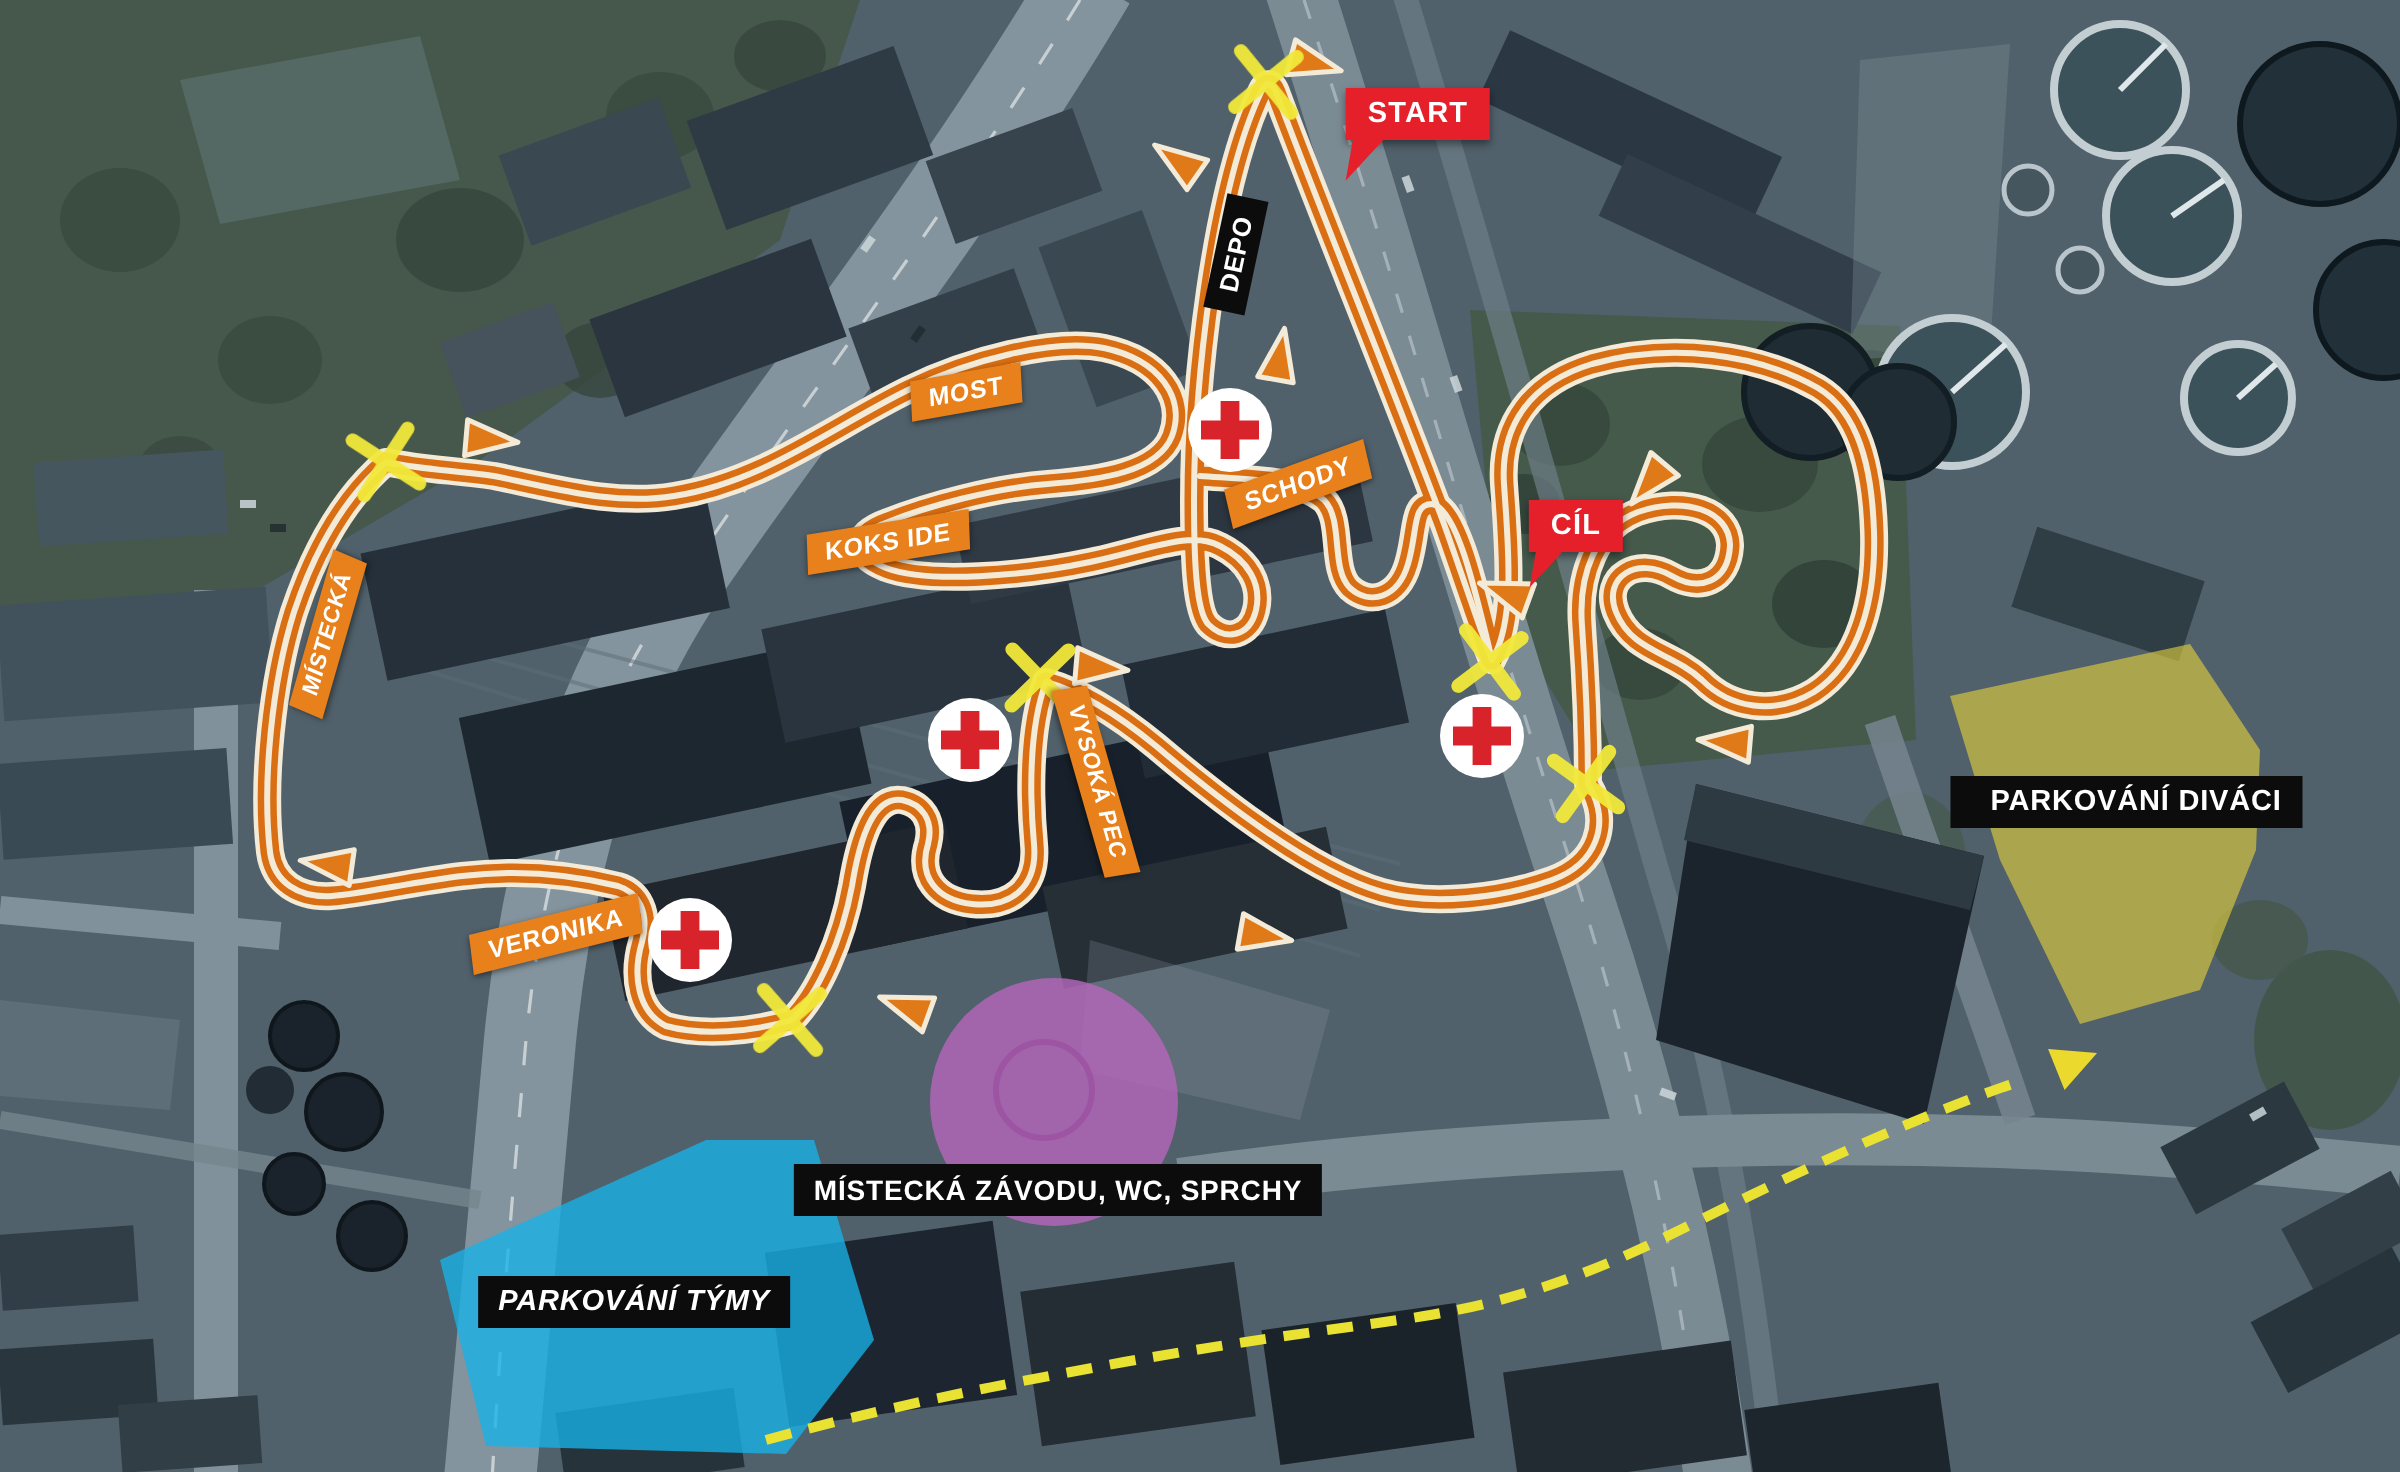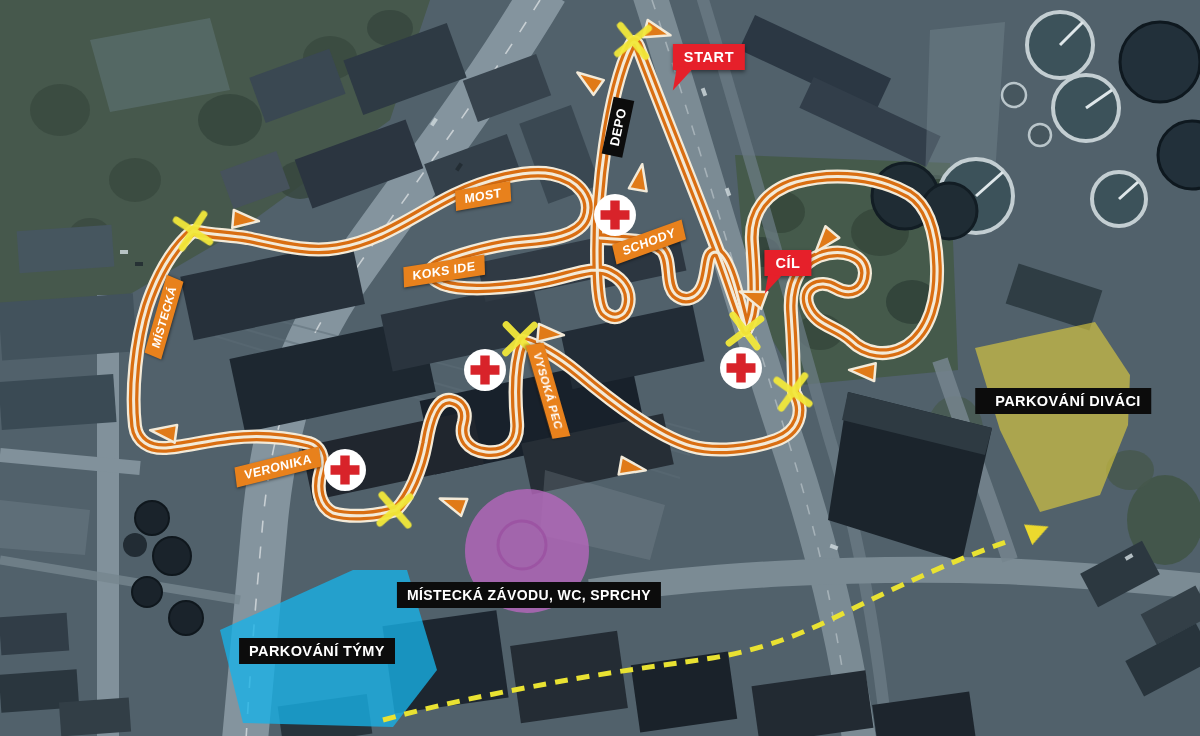--- a/index.html
+++ b/index.html
@@ -259,17 +259,17 @@
 <div class="map-label lbl-orange" style="left:444px;top:271px;--r:-9deg;">KOKS IDE</div>
 
 <div class="map-label lbl-orange" style="left:164px;top:317px;--r:-74deg;font-size:11.5px;">MÍSTECKÁ</div>
 
 <div class="map-label lbl-orange" style="left:548px;top:391px;--r:74deg;font-size:11.5px;">VYSOKÁ PEC</div>
 
 <div class="map-label lbl-orange" style="left:278px;top:467px;--r:-14deg;">VERONIKA</div>
 
 <div class="map-label lbl-black" style="left:1063px;top:401px;padding-left:20px;">PARKOVÁNÍ DIVÁCI</div>
 
-<div class="map-label lbl-black" style="left:317px;top:651px;">PARKOVÁNÍ TÝMY</div>
+<div class="map-label lbl-black" style="left:317px;top:651px;font-style:italic;">PARKOVÁNÍ TÝMY</div>
 
 <div class="map-label lbl-black" style="left:529px;top:595px;font-size:14px;">MÍSTECKÁ ZÁVODU, WC, SPRCHY</div>
 
 </div>
 
 </body></html>

